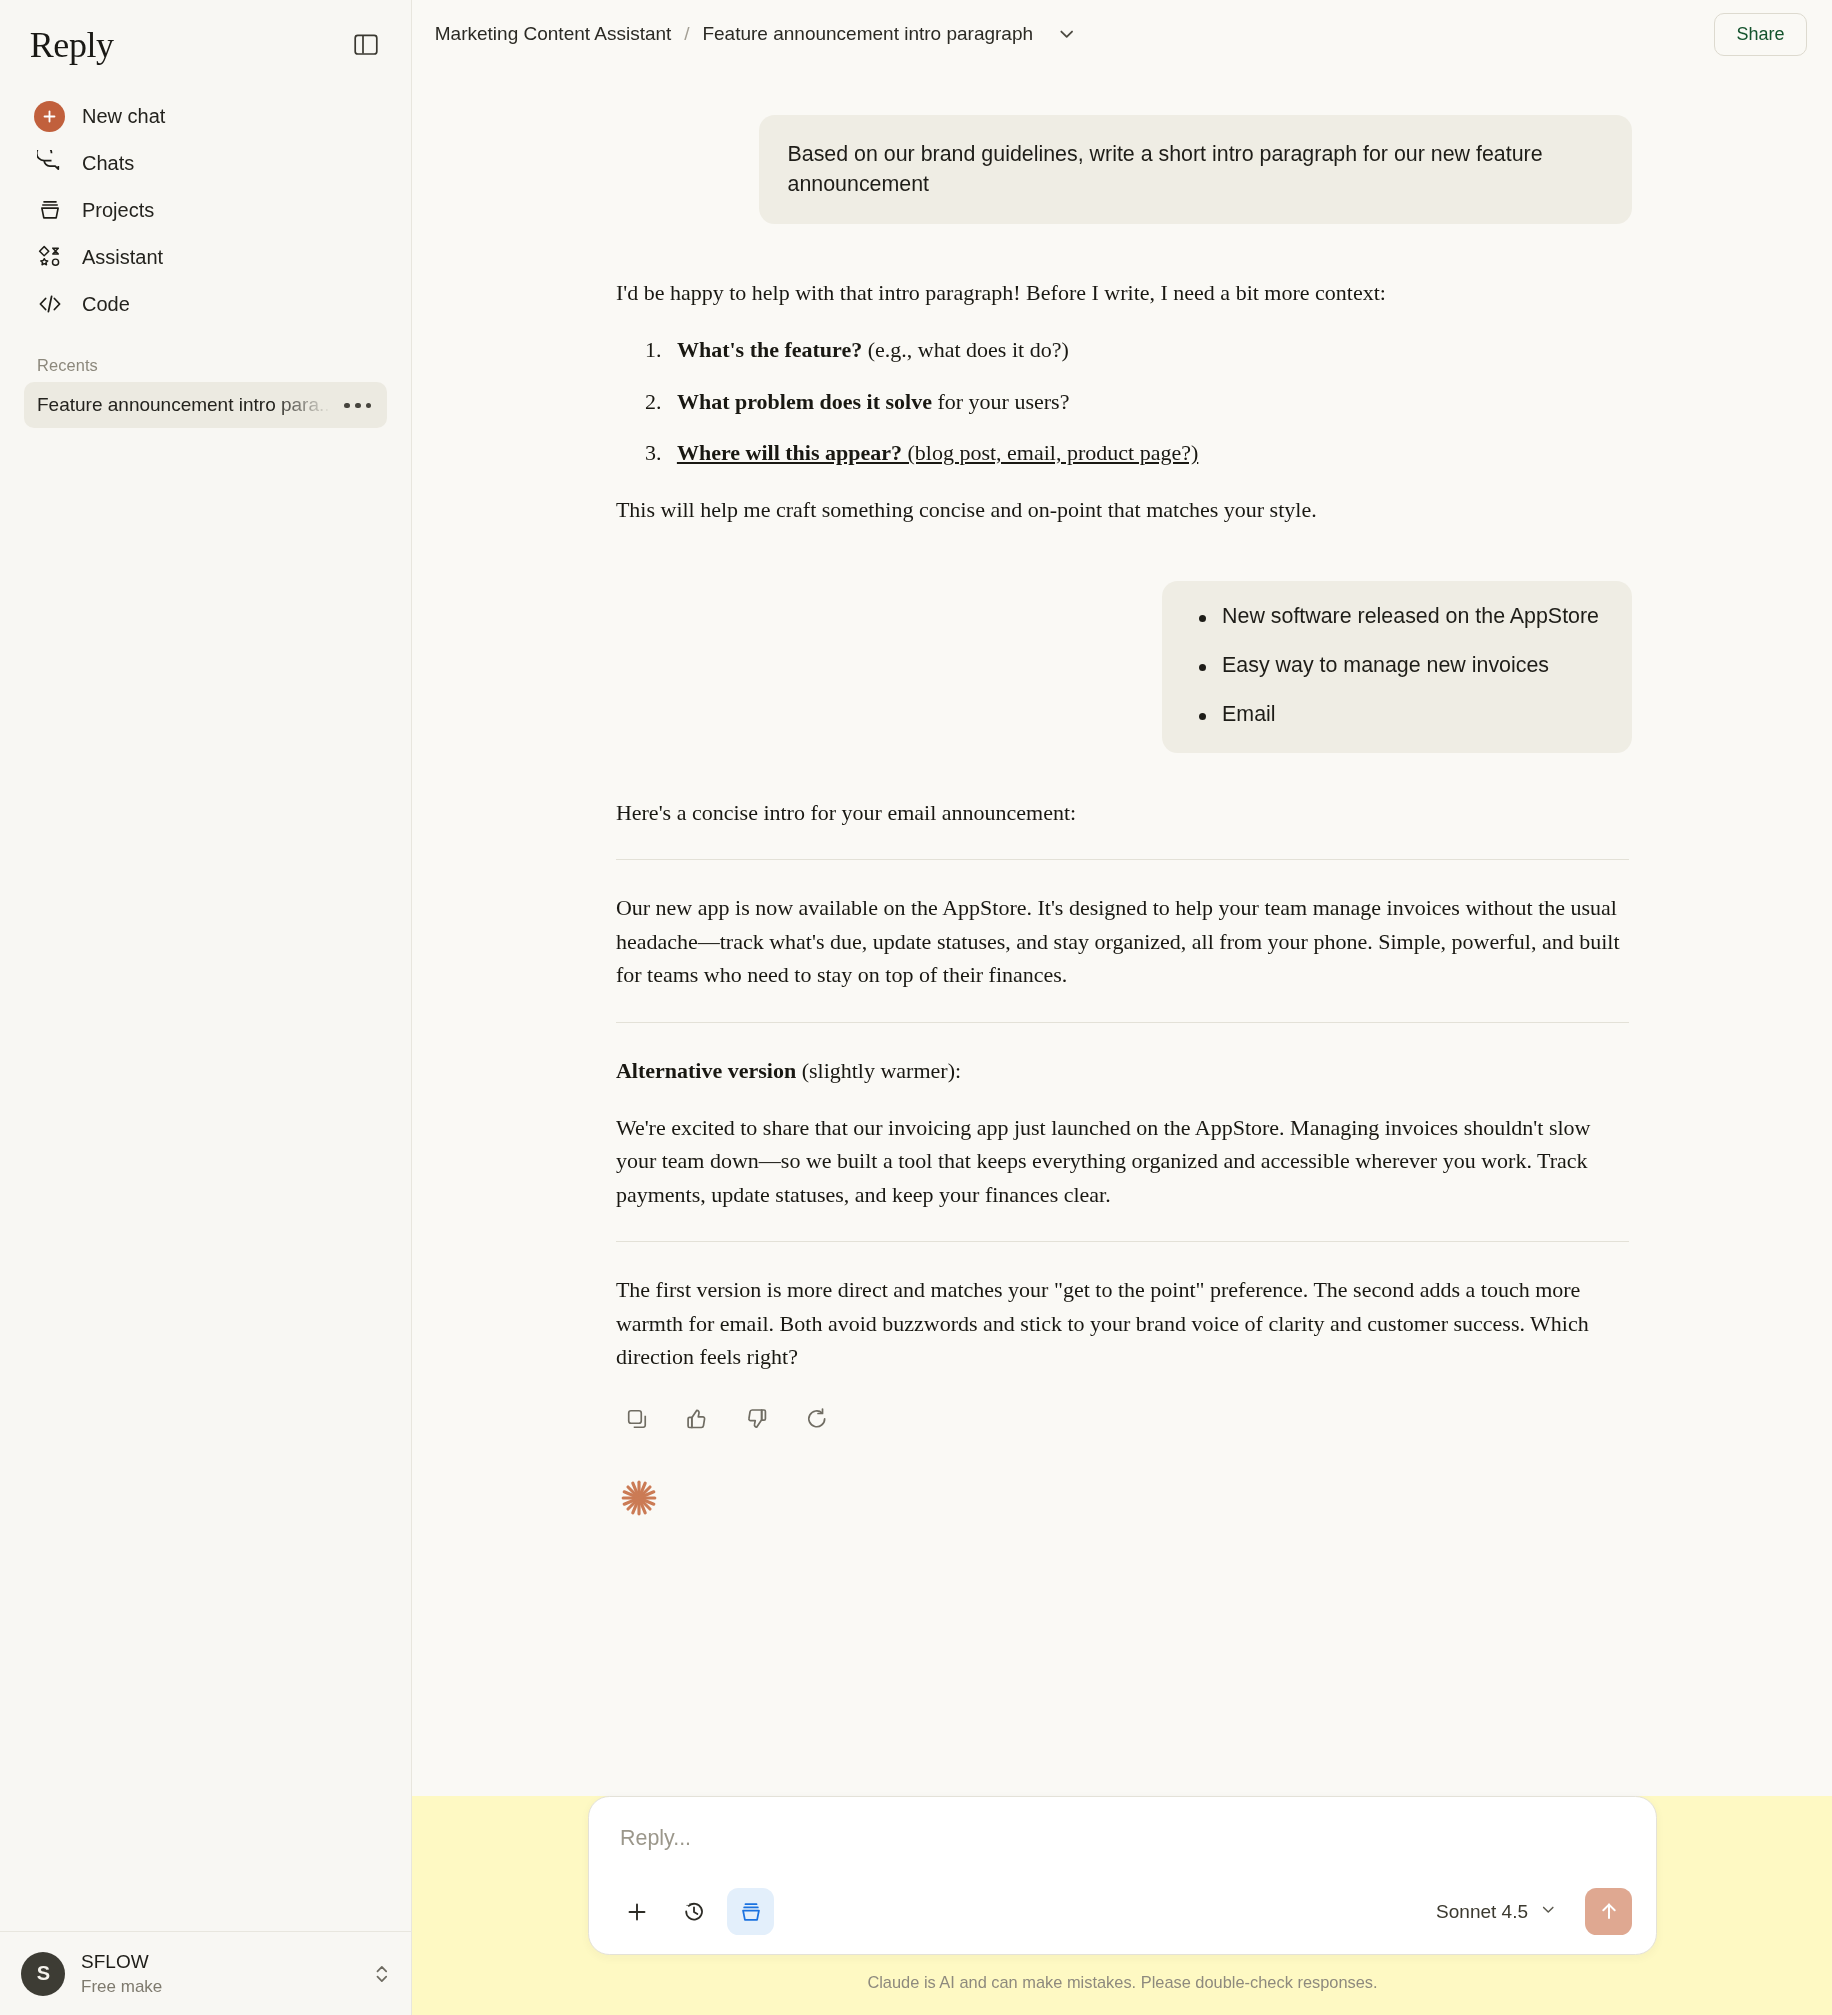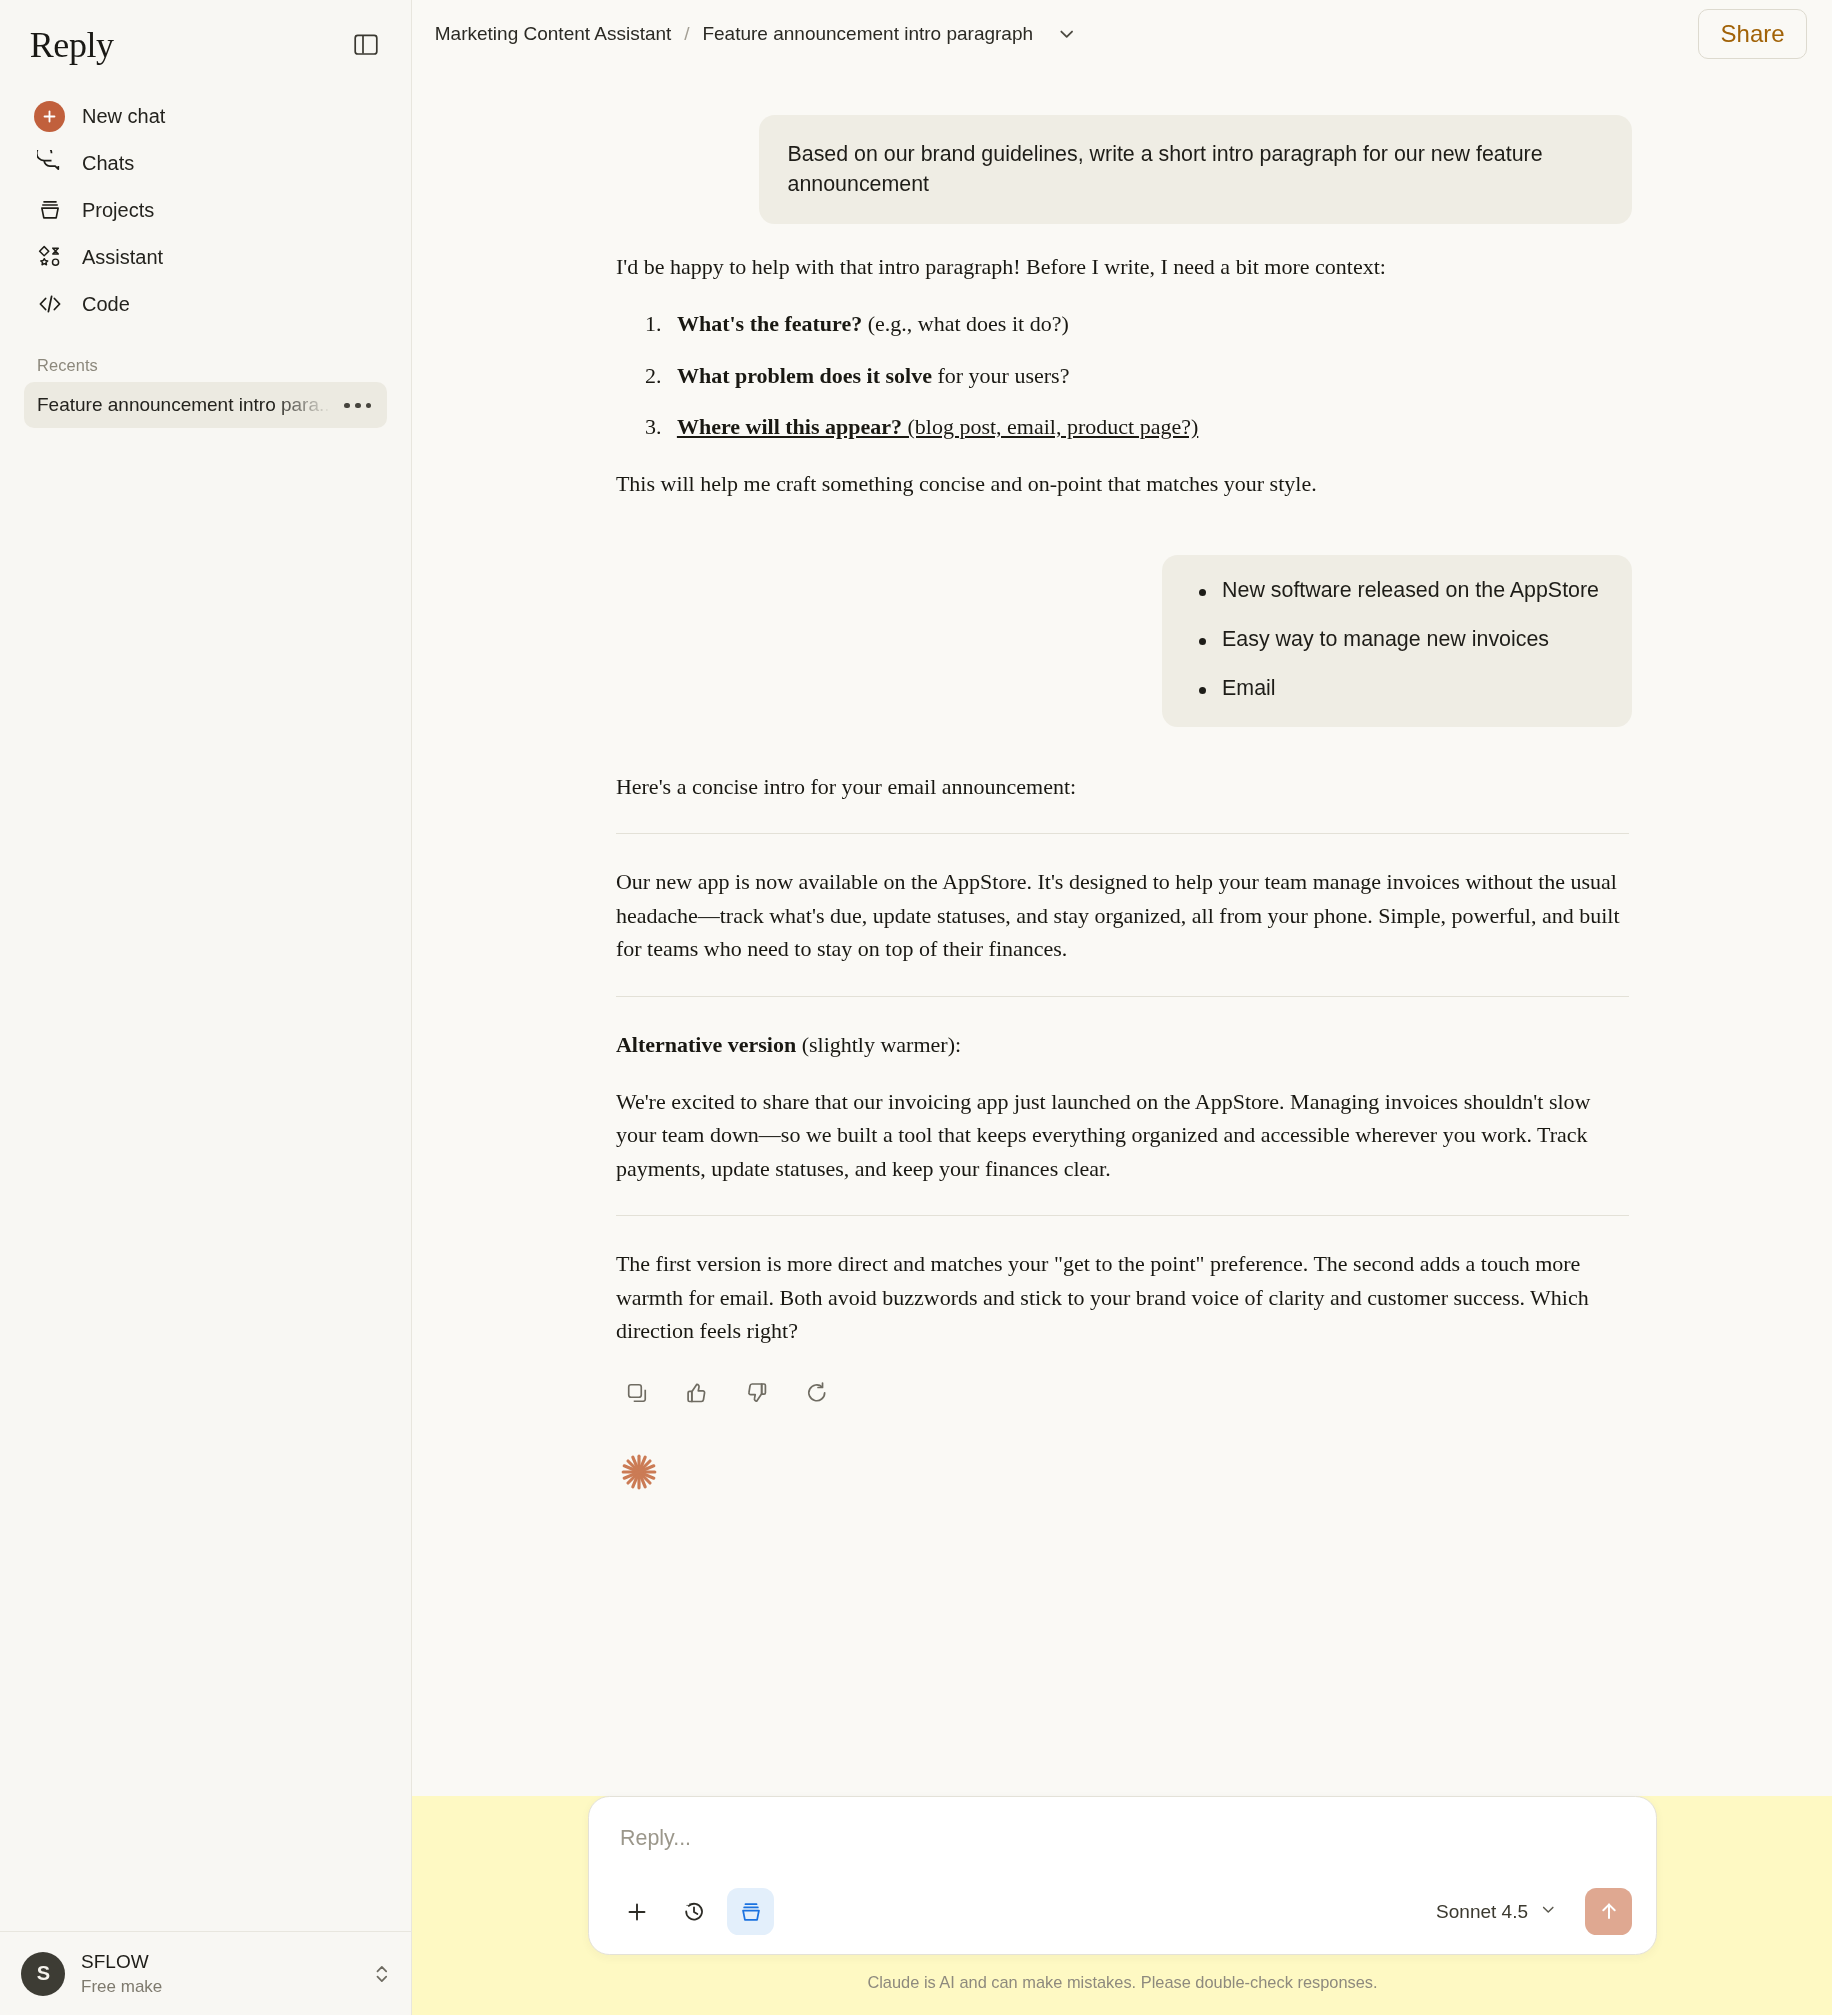--- a/index.html
+++ b/index.html
@@ -146,38 +146,38 @@
     font-size: 19px; color: #2B2A24; white-space: nowrap;
     padding: 5.7px 4.3px; border-radius: 5.7px; cursor: pointer;
   }
   .crumb-chev { margin-left: 11.4px; display: flex; align-items: center; cursor: pointer; padding: 7.1px; border-radius: 5.7px; }
   .topbar-right { margin-left: auto; display: flex; align-items: center; }
   .share-btn {
     border: 1.4px solid #DDDACF;
     background: #FAF9F5;
     border-radius: 10px;
     padding: 10px 21.4px;
-    font-size: 24px;
-    color: #a16207;
+    font-size: 18px;
+    color: #14532d;
     cursor: pointer;
     font-family: inherit;
   }
 
   
   .scroll {
     flex: 1 1 auto;
     overflow: hidden;
     position: relative;
   }
   .thread {
     width: 1019px;
     margin: 0 auto;
     padding: 47px 0 28.5px 0;
   }
-  .user-row { display: flex; justify-content: flex-end; margin-bottom: 26px; }
+  .user-row { display: flex; justify-content: flex-end; margin-bottom: 52px; }
   .user-bubble {
     background: #EFEDE4;
     border-radius: 15.7px;
     padding: 24px 28.5px;
     max-width: 873px;
     font-size: 21.4px;
     line-height: 1.42;
     color: #1E1D18;
   }
   .user-bubble.narrow { max-width: 516px; padding: 21.4px 33px 24px 33px; }

